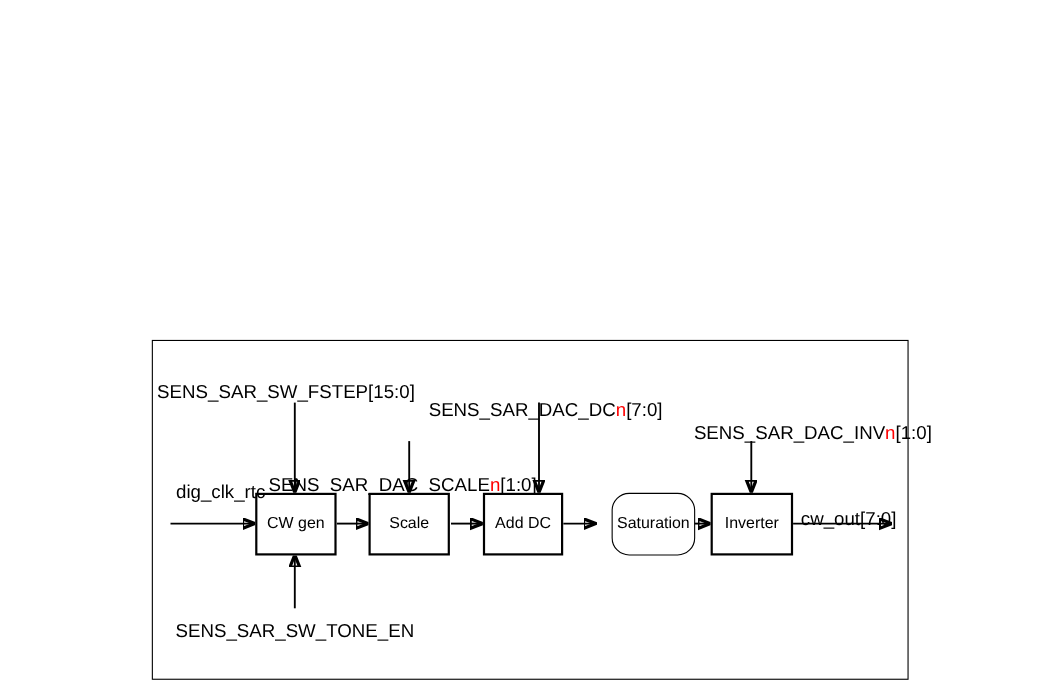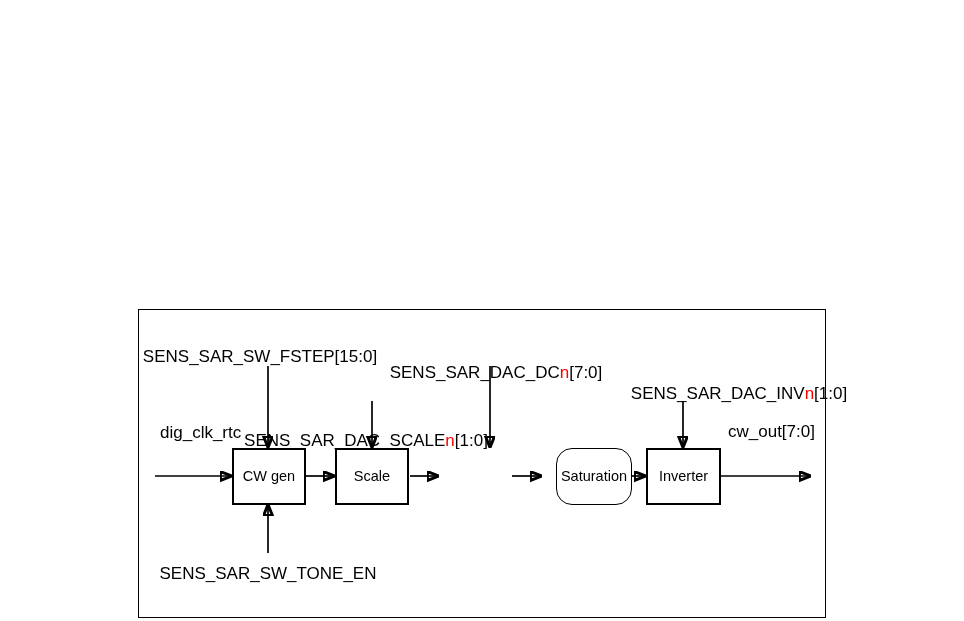--- a/index.html
+++ b/index.html
@@ -111,28 +111,29 @@
     <line x1="490" y1="366" x2="490" y2="447" marker-end="url(#arrowhead)"></line>
     <line x1="683" y1="401" x2="683" y2="447" marker-end="url(#arrowhead)"></line>
 
     <line x1="268" y1="553" x2="268" y2="505" marker-end="url(#arrowhead)"></line>
   </svg>
 
   <div class="block" style="left:232px; top:448px; width:74px; height:57px;">CW gen</div>
 
   <div class="block" style="left:335px; top:448px; width:74px; height:57px;">Scale</div>
 
+  <div class="block" style="left:439px; top:448px; width:73px; height:57px;">Add DC</div>
 
   <div class="block thin" style="left:556px; top:448px; width:76px; height:57px;border-radius:16px;">Saturation</div>
 
   <div class="block" style="left:646px; top:448px; width:75px; height:57px;">Inverter</div>
 
-  <div class="label" style="left:160px; top:424px;">dig_clk_rtc</div>
+  <div class="label" style="left:160px; top:439px;">dig_clk_rtc</div>
 
-  <div class="label" style="left:728px; top:423px;">cw_out[7:0]</div>
+  <div class="label" style="left:728px; top:463px;">cw_out[7:0]</div>
 
   <div class="label center" style="left:260px; top:348px;">
     <span>SENS_SAR_SW_FSTEP[15:0]</span><span class="hl"></span><span></span>
   </div>
 
   <div class="label center" style="left:366px; top:385px;margin-top:47px;">
     <span>SENS_SAR_DAC_SCALE</span><span class="hl">n</span><span>[1:0]</span>
   </div>
 
   <div class="label center" style="left:496px; top:364px;">

